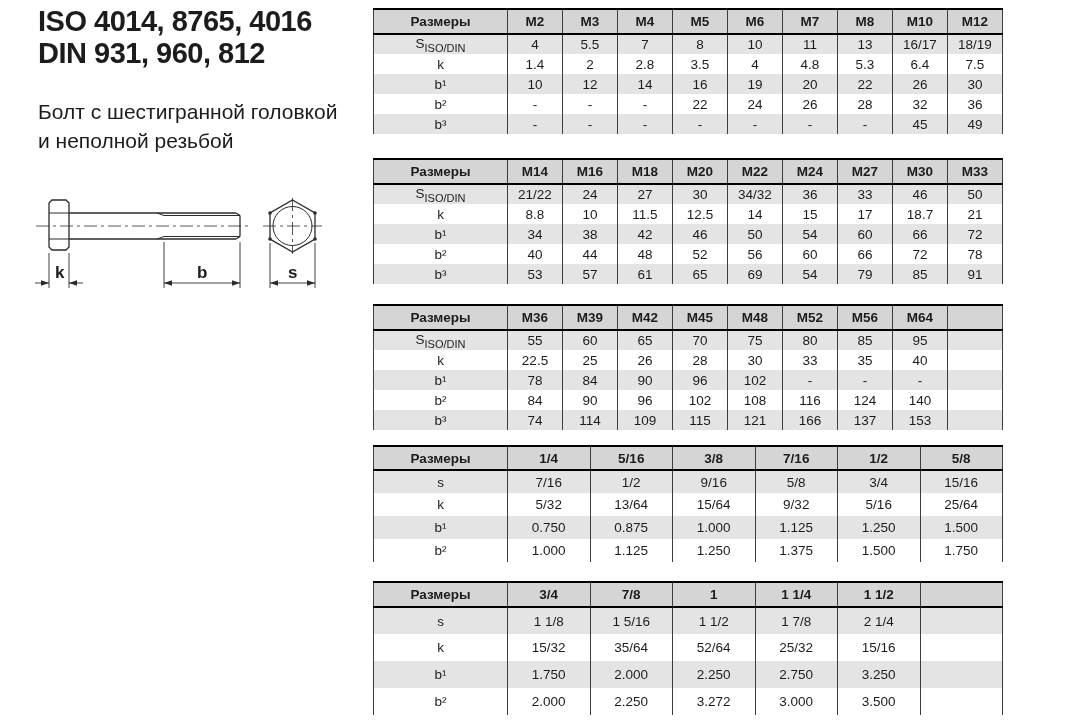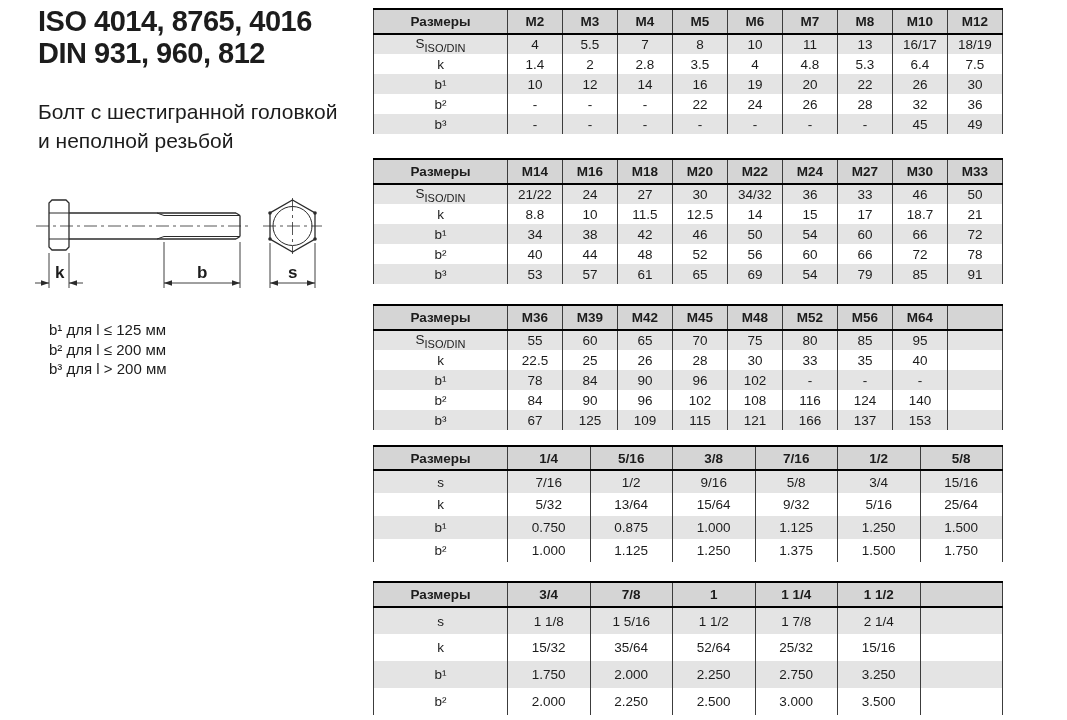--- a/index.html
+++ b/index.html
@@ -126,25 +126,20 @@
     <g>
       <line class="dim" x1="240" y1="59" x2="240" y2="104"></line>
       <line class="dim" x1="285" y1="59" x2="285" y2="104"></line>
       <line class="dim" x1="240" y1="99" x2="285" y2="99"></line>
       <polygon class="arrow" points="240,99 248,96.3 248,101.7"></polygon>
       <polygon class="arrow" points="285,99 277,96.3 277,101.7"></polygon>
       <text class="dim-label" x="258" y="94">s</text>
     </g>
   </svg>
 
-  <div class="notes">
-    <div>b¹ для l ≤ 125 мм</div>
-    <div>b² для l ≤ 200 мм</div>
-    <div>b³ для l &gt; 200 мм</div>
-  </div>
 
 </div>
 
 <div class="tables-panel">
     <table class="spec-table t0">
       <colgroup>
         <col class="label-col">
         <col>
         <col>
         <col>
@@ -393,22 +388,22 @@
           <td>96</td>
           <td>102</td>
           <td>108</td>
           <td>116</td>
           <td>124</td>
           <td>140</td>
           <td></td>
         </tr>
         <tr>
           <th class="row-label">b³</th>
-          <td>67</td>
-          <td>125</td>
+          <td>74</td>
+          <td>114</td>
           <td>109</td>
           <td>115</td>
           <td>121</td>
           <td>166</td>
           <td>137</td>
           <td>153</td>
           <td></td>
         </tr>
       </tbody>
     </table>
@@ -518,20 +513,20 @@
           <td>2.000</td>
           <td>2.250</td>
           <td>2.750</td>
           <td>3.250</td>
           <td></td>
         </tr>
         <tr>
           <th class="row-label">b²</th>
           <td>2.000</td>
           <td>2.250</td>
-          <td>2.500</td>
+          <td>3.272</td>
           <td>3.000</td>
           <td>3.500</td>
           <td></td>
         </tr>
       </tbody>
     </table>
   </div>
 
 </body></html>

